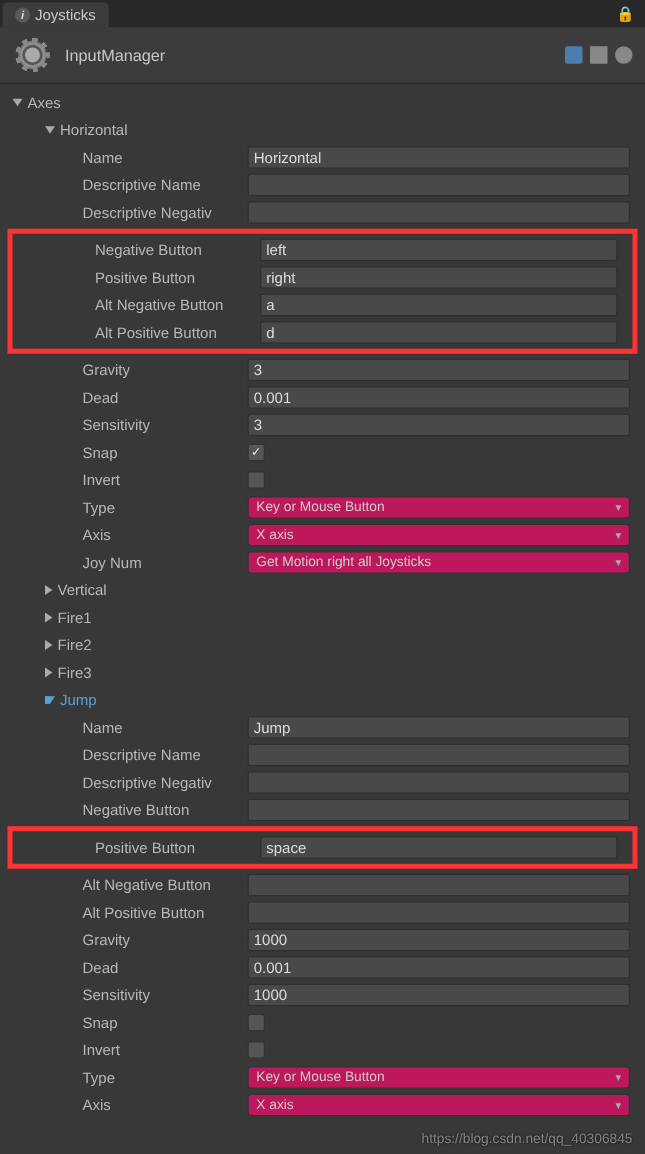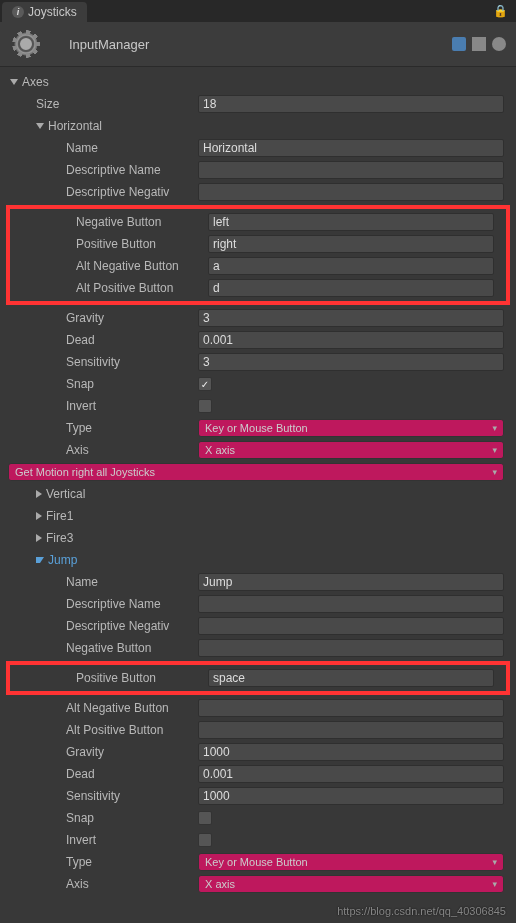--- a/index.html
+++ b/index.html
@@ -3,21 +3,21 @@
 <meta charset="utf-8">
 <style>
 * { margin: 0; padding: 0; box-sizing: border-box; font-family: Arial, sans-serif; }
 body { background: #383838; color: #b8b8b8; font-size: 12px; width: 516px; height: 923px; overflow: hidden; position: relative; }
 
 .tab-bar { background: #282828; height: 22px; display: flex; align-items: flex-end; }
 .tab { background: #3c3c3c; border-radius: 4px 4px 0 0; padding: 3px 10px; display: flex; align-items: center; gap: 4px; color: #c8c8c8; margin-left: 2px; }
 .tab .info-icon { width: 12px; height: 12px; border-radius: 50%; background: #5a5a5a; color: #ddd; font-size: 9px; display: flex; align-items: center; justify-content: center; font-weight: bold; font-style: italic; }
 .lock-area { margin-left: auto; padding: 4px 8px; color: #888; }
 
-.header { background: #3c3c3c; padding: 6px 10px; display: flex; align-items: center; gap: 27px; border-bottom: 1px solid #2a2a2a; }
+.header { background: #3c3c3c; padding: 6px 10px; display: flex; align-items: center; gap: 10px; border-bottom: 1px solid #2a2a2a; }
 .gear-icon { width: 32px; height: 32px; border-radius: 50%; background: radial-gradient(circle, #999 30%, #666 32%, #999 40%, #666 50%, transparent 52%); position: relative; }
 .gear-icon::before { content: ''; position: absolute; inset: 0; border-radius: 50%; background: conic-gradient(#888 0deg 20deg, transparent 20deg 40deg, #888 40deg 60deg, transparent 60deg 80deg, #888 80deg 100deg, transparent 100deg 120deg, #888 120deg 140deg, transparent 140deg 160deg, #888 160deg 180deg, transparent 180deg 200deg, #888 200deg 220deg, transparent 220deg 240deg, #888 240deg 260deg, transparent 260deg 280deg, #888 280deg 300deg, transparent 300deg 320deg, #888 320deg 340deg, transparent 340deg 360deg); -webkit-mask: radial-gradient(circle, transparent 40%, black 42%, black 60%, transparent 62%); }
 .gear-center { position: absolute; inset: 25%; border-radius: 50%; background: #aaa; border: 2px solid #555; }
 .header-title { color: #c8c8c8; font-size: 13px; flex: 1; }
 .header-icons { display: flex; gap: 6px; }
 .hicon { width: 14px; height: 14px; background: #888; }
 
 .content { padding: 4px 0; }
 
 .row { display: flex; align-items: center; height: 22px; padding: 2px 8px; }
@@ -67,24 +67,20 @@
 
 <div class="content">
 
 <div class="row head">
   <span class="label-col indent-0">
         <span class="tri down"></span>
         <span>Axes</span>
       </span>
 </div>
 
-<div class="row">
-  <span class="label-col indent-1">Size</span>
-  <span class="value-col"><input class="field" value="18" style=""></span>
-</div>
 
 <div class="row">
   <span class="label-col indent-1">
         <span class="tri down"></span>
         <span>Horizontal</span>
       </span>
 </div>
 
 <div class="row">
   <span class="label-col indent-3">Name</span>
@@ -148,35 +144,42 @@
         <div class="dropdown">Key or Mouse Button</div>
       </span>
 </div>
 <div class="row">
   <span class="label-col indent-3">Axis</span>
   <span class="value-col">
         <div class="dropdown">X axis</div>
       </span>
 </div>
 <div class="row">
+  <span class="label-col indent-3">Joy Num</span>
   <span class="value-col">
         <div class="dropdown">Get Motion right all Joysticks</div>
       </span>
 </div>
 
 <div class="row">
       <span class="label-col indent-1">
         <span class="tri right"></span>
         <span>Vertical</span>
       </span>
     </div>
 <div class="row">
       <span class="label-col indent-1">
         <span class="tri right"></span>
         <span>Fire1</span>
+      </span>
+    </div>
+<div class="row">
+      <span class="label-col indent-1">
+        <span class="tri right"></span>
+        <span>Fire2</span>
       </span>
     </div>
 <div class="row">
       <span class="label-col indent-1">
         <span class="tri right"></span>
         <span>Fire3</span>
       </span>
     </div>
 
 <div class="row">

